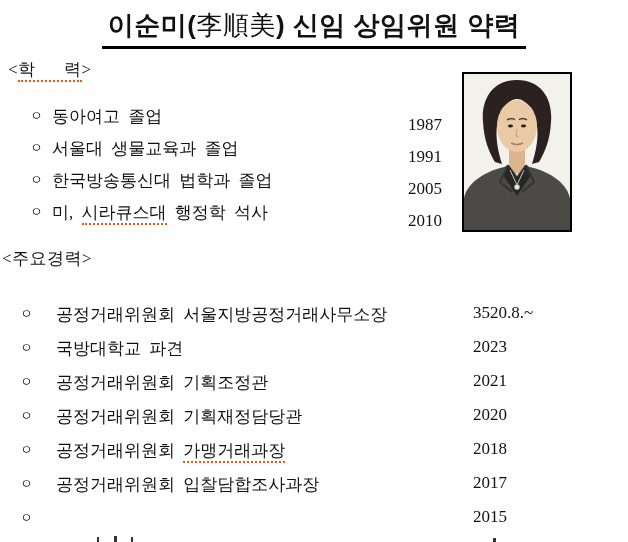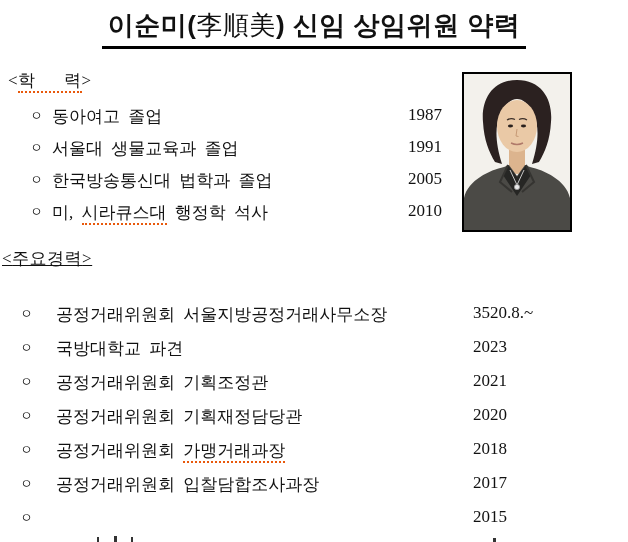--- a/index.html
+++ b/index.html
@@ -35,41 +35,41 @@
     white-space:pre;
   }
   .title .hanja{font-weight:400;margin-top:22px;}
   
   .sec-header{
     position:absolute;
     font-size:17px;
     white-space:pre;
     letter-spacing:0.5px;
   }
-  #edu-header{left:8px;top:69px;}
-  #career-header{left:2px;top:247px;text-decoration:underline;}
+  #edu-header{left:8px;top:58px;}
+  #career-header{left:2px;top:247px;}
   .squiggle{
     border-bottom:2px dotted var(--squiggle);
     padding-bottom:1px;
   }
   
   .list{position:absolute;left:0;width:100%;}
   #edu-list{top:102px;}
   #career-list{top:300px;}
   .row{position:relative;}
   #edu-list .row{height:32px;}
   #career-list .row{height:34px;}
   .bullet{position:absolute;top:5px;font-size:13px;}
   #edu-list .bullet{left:30px;}
   #career-list .bullet{left:20px;}
   .text{position:absolute;top:3px;font-size:17px;white-space:pre;word-spacing:4px;}
   #edu-list .text{left:52px;}
   #career-list .text{left:56px;}
   .year{position:absolute;top:3px;font-size:17px;}
-  #edu-list .year{left:408px;}
+  #edu-list .year{left:408px;margin-top:10px;}
   #career-list .year{left:473px;}
   
   .photo{
     position:absolute;left:462px;top:72px;
     width:110px;height:160px;
     border:2px solid var(--photo-border);
     box-sizing:border-box;
     background:var(--photo-bg);
   }
   .photo svg{display:block;width:106px;height:156px;}

